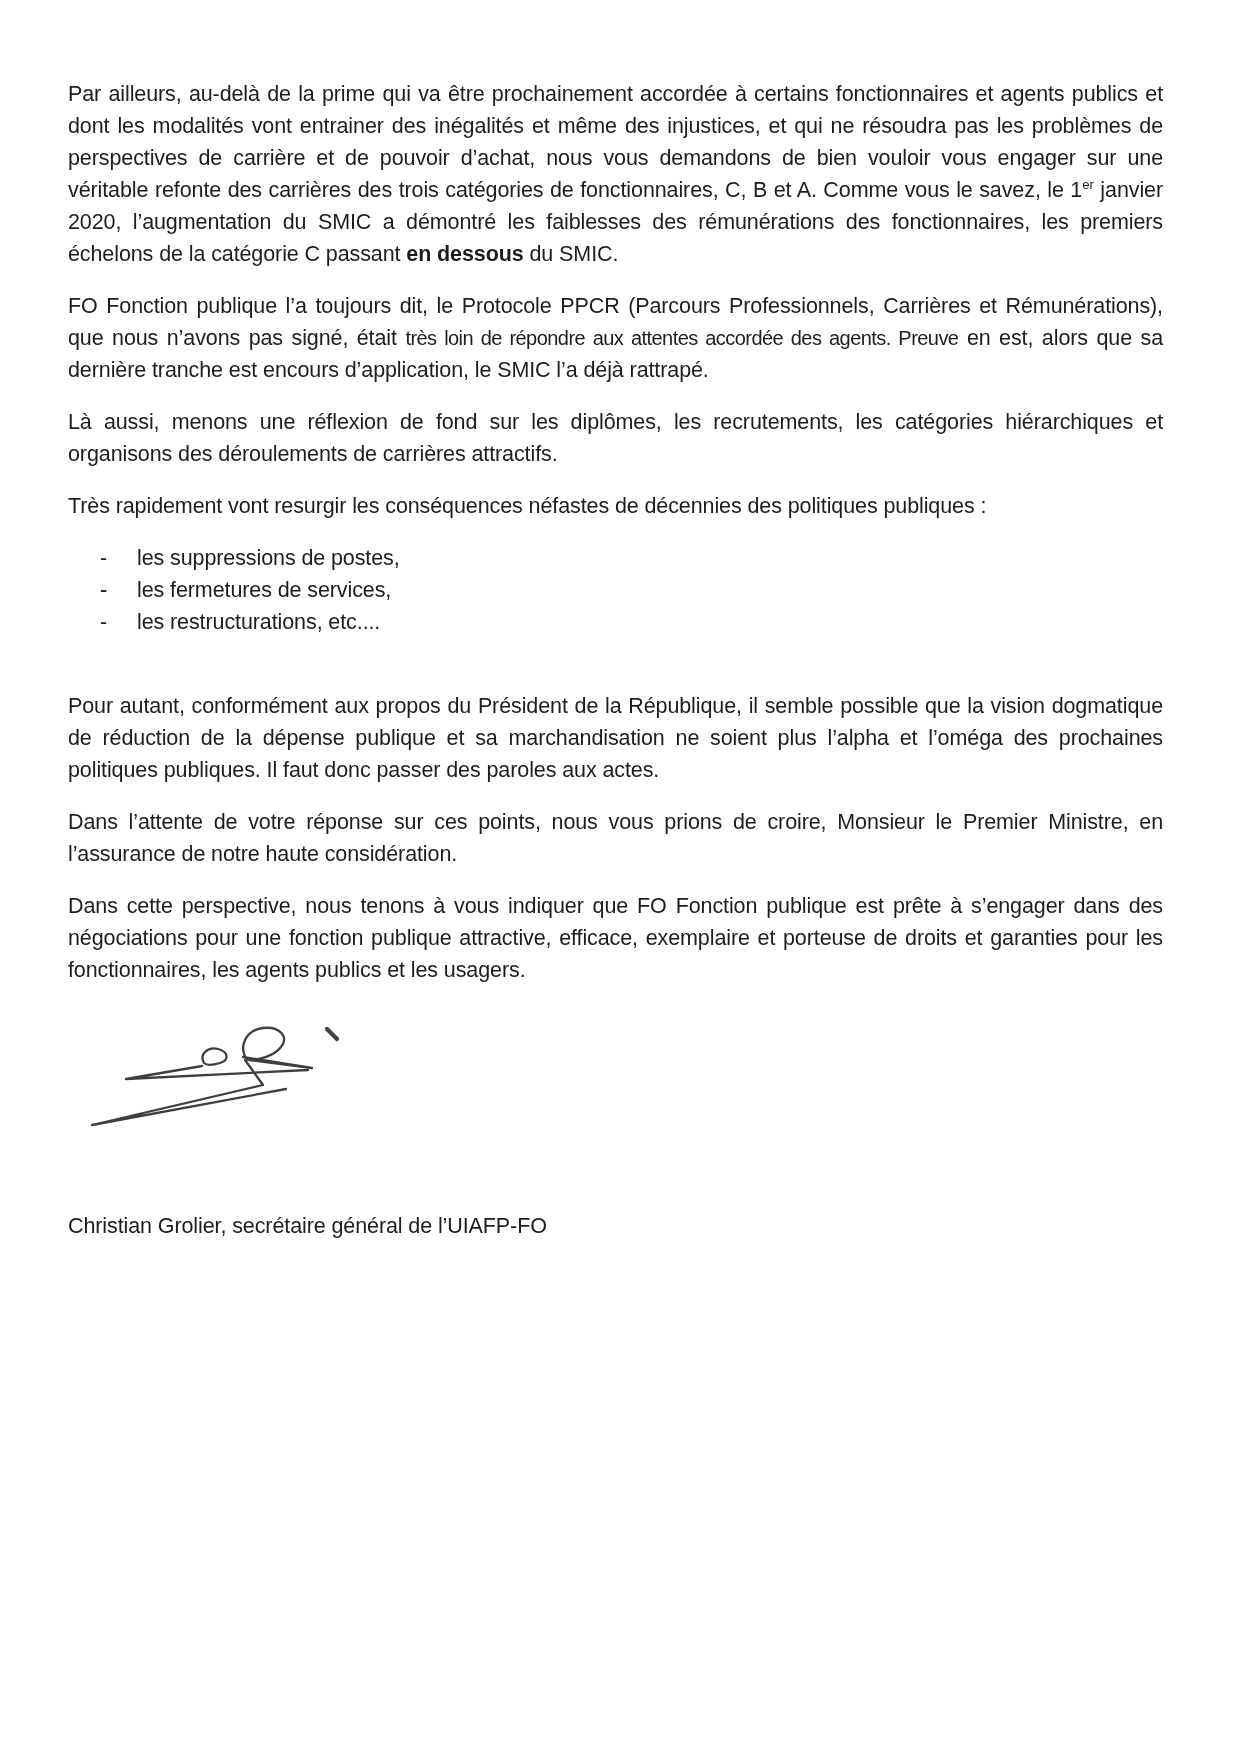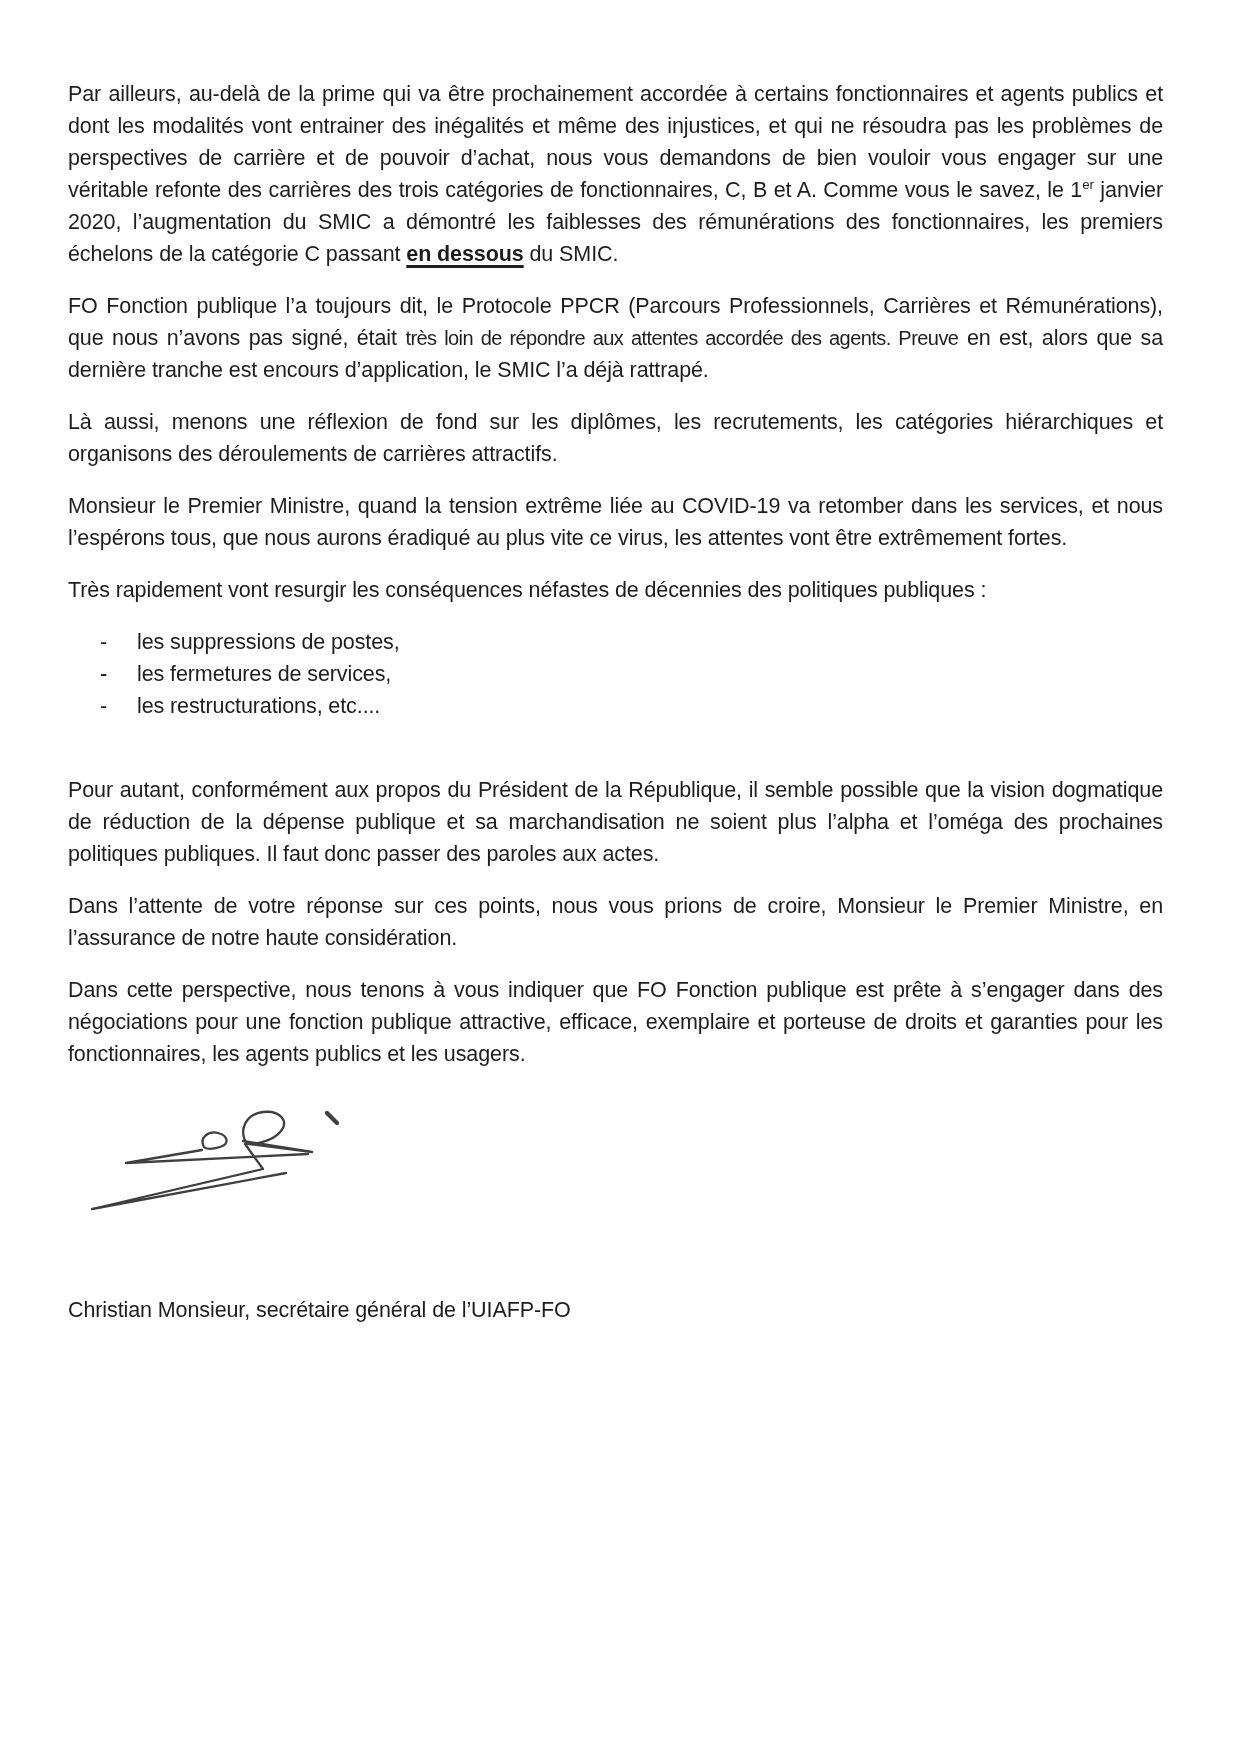--- a/index.html
+++ b/index.html
@@ -12,39 +12,38 @@
     overflow:hidden;
     font-family:"Liberation Sans",sans-serif;
     font-size:21.5px;
     line-height:32px;
     color:#1d1d1d;
     letter-spacing:-0.1px;
   }
   p.para{margin:0 0 20px 0;text-align:justify;}
   .condensed{font-size:20px;letter-spacing:-0.55px;}
   sup.ord{font-size:0.62em;vertical-align:super;line-height:0;}
-  .emph{font-weight:700;text-decoration:underline;text-decoration-thickness:2.5px;text-underline-offset:4px;}
+  .emph{font-weight:700;text-decoration-thickness:2.5px;text-underline-offset:4px;}
   .bullet-list{margin:0 0 52px 0;}
   .bullet-item{position:relative;padding-left:69px;line-height:32px;}
   .bullet-item .marker{position:absolute;left:32px;top:0;}
   .sig-wrap{margin:30px 0 0 12px;width:280px;height:125px;}
   .sig-name{margin:69px 0 0 0;text-align:left;}
 </style>
 </head>
 <body>
 
 <div class="page">
 
   <p class="para"><span>Par ailleurs, au-delà de la prime qui va être prochainement accordée à certains fonctionnaires et agents publics et dont les modalités vont entrainer des inégalités et même des injustices, et qui ne résoudra pas les problèmes de perspectives de carrière et de pouvoir d’achat, nous vous demandons de bien vouloir vous engager sur une véritable refonte des carrières des trois catégories de fonctionnaires, C, B et A. Comme vous le savez, le 1</span><sup class="ord">er</sup><span> janvier 2020, l’augmentation du SMIC a démontré les faiblesses des rémunérations des fonctionnaires, les premiers échelons de la catégorie C passant </span><span class="emph">en dessous</span><span> du SMIC.</span></p>
 
   <p class="para"><span>FO Fonction publique l’a toujours dit, le Protocole PPCR (Parcours Professionnels, Carrières et Rémunérations), que nous n’avons pas signé, était </span><span class="condensed">très loin de répondre aux attentes accordée des agents. Preuve</span><span> en est, alors que sa dernière tranche est encours d’application, le SMIC l’a déjà rattrapé.</span></p>
 
   <p class="para">Là aussi, menons une réflexion de fond sur les diplômes, les recrutements, les catégories hiérarchiques et organisons des déroulements de carrières attractifs.</p>
 
-  <p class="para">Monsieur le Premier Ministre, quand la tension extrême liée au COVID-19 va retomber dans les services, et nous l’espérons tous, que nous aurons éradiqué au plus vite ce virus, les attentes vont être extrêmement fortes.</p>
 
   <p class="para">Très rapidement vont resurgir les conséquences néfastes de décennies des politiques publiques :</p>
 
   <div class="bullet-list">
     <div class="bullet-item"><span class="marker">-</span><span>les suppressions de postes,</span></div>
     <div class="bullet-item"><span class="marker">-</span></div>
     <div class="bullet-item"><span class="marker">-</span><span>les fermetures de services,</span></div>
     <div class="bullet-item"><span class="marker">-</span><span>les restructurations, etc....</span></div>
   </div>
 
@@ -60,15 +59,15 @@
       <g fill="none" stroke="#3f3f3f" stroke-width="2.3" stroke-linecap="round" stroke-linejoin="round">
         <path d="M124,47 C119,38 128,30.5 138,33 C148,35.5 150,44 140,47 C131.5,49.5 126.5,49.5 124,47 Z"></path>
         <path d="M122,50 L46,63 L228,54"></path>
         <path d="M167,44 C158,30 166,14 183,12 C200,10 209,21 201,31 C194,40 179,44 169,44 L232,52 L163,41"></path>
         <path d="M165,44 L183,69 L12,109 L206,73"></path>
         <path d="M247,13 L257,23" stroke-width="4.2"></path>
       </g>
     </svg>
   </div>
 
-  <p class="sig-name">Christian Monsieur, secrétaire général de l’UIAFP-FO</p>
+  <p class="sig-name">Christian Grolier, secrétaire général de l’UIAFP-FO</p>
 
 </div>
 
 </body></html>

